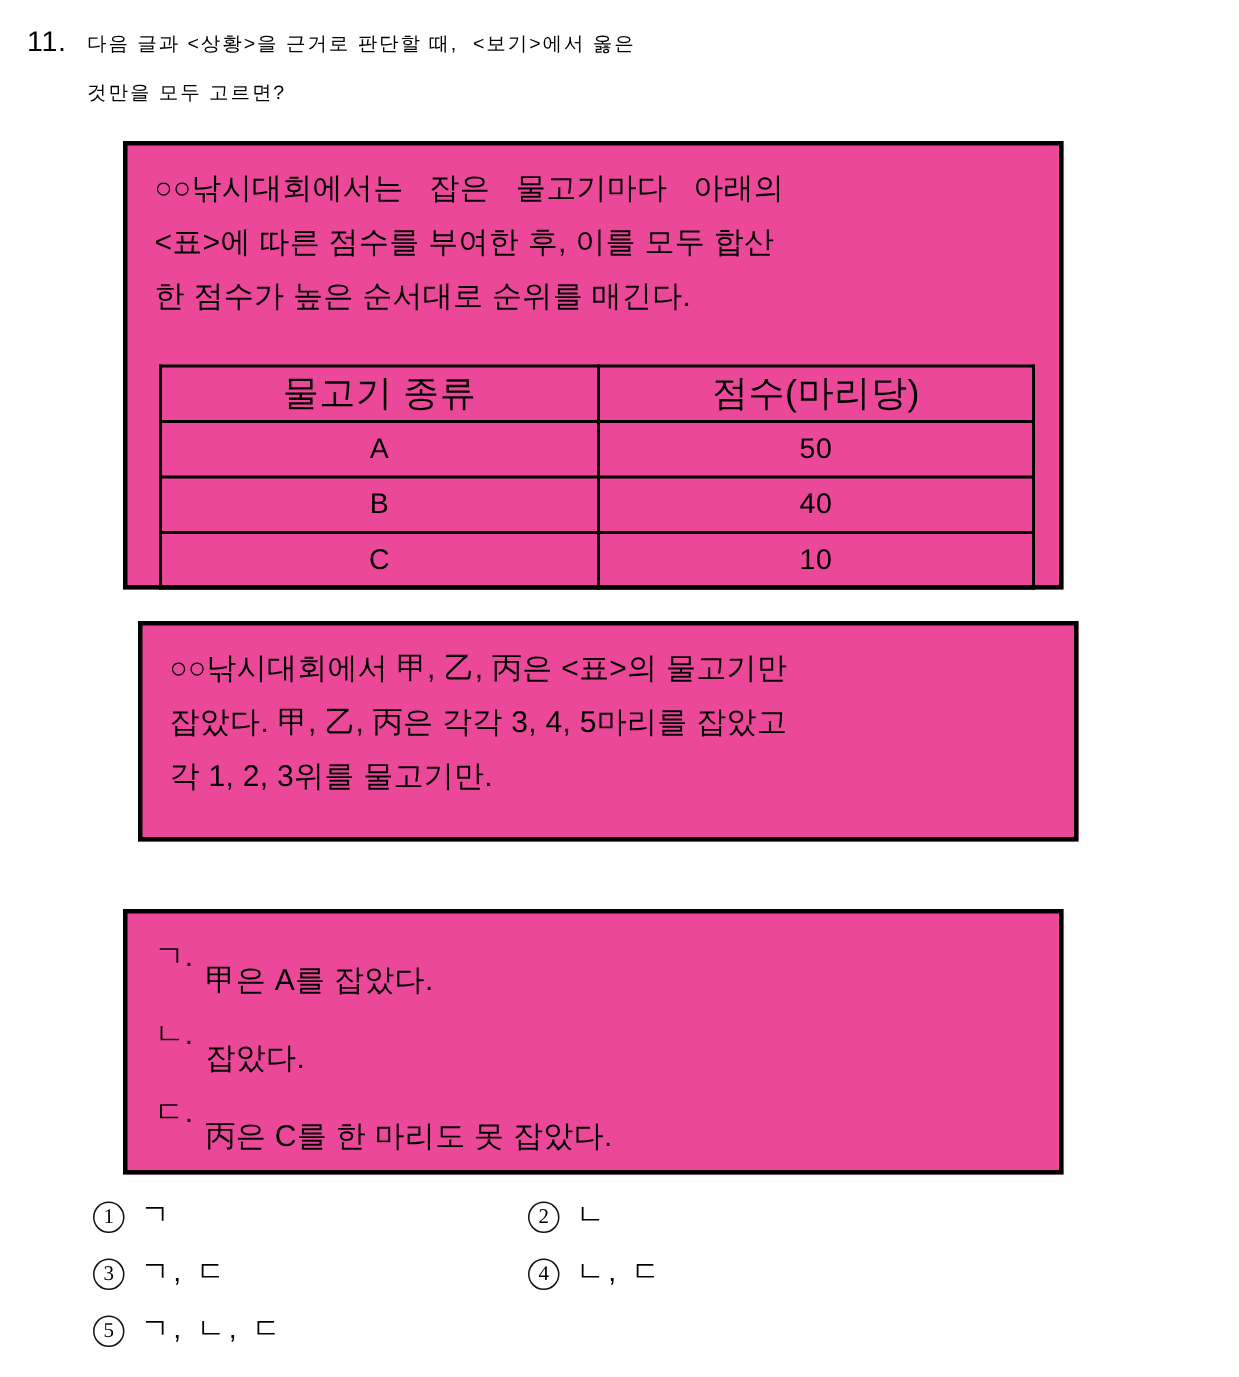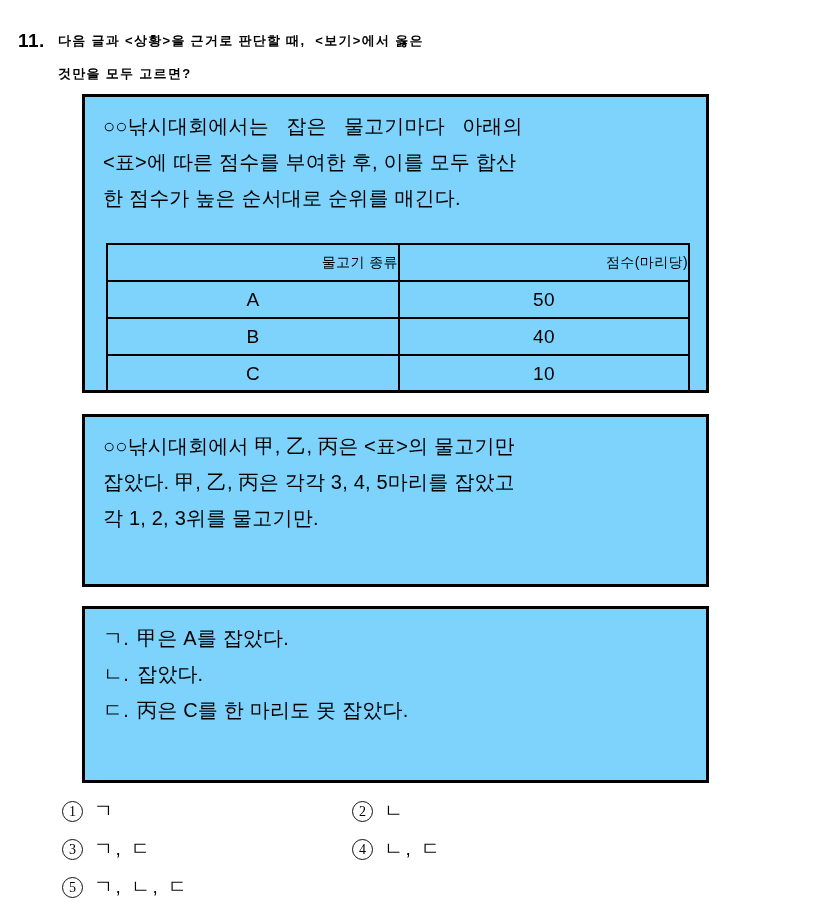--- a/index.html
+++ b/index.html
@@ -13,23 +13,22 @@
     position: relative;
     font-family: "Liberation Sans", "DejaVu Sans", sans-serif;
     color: #000000;
     overflow: hidden;
   }
 
   
   .stem {
     position: absolute;
     left: 18px;
-    top: 24px;
+    top: 12px;
     width: 790px;
-    font-weight: bold;
   }
   .stem-row {
     display: flex;
     align-items: flex-start;
   }
   .stem-num {
     width: 40px;
     flex: 0 0 40px;
     font-size: 19px;
     line-height: 33px;
@@ -43,24 +42,24 @@
     line-height: 33px;
     letter-spacing: 1.3px;
     white-space: pre;
   }
 
   
   .box {
     position: absolute;
     border: 3px solid #000000;
     box-sizing: border-box;
-    background: #7dd3fc;
+    background: #ec4899;
   }
   #passage-box  { left: 82px; top: 94px;  width: 627px; height: 299px; }
-  #situation-box{ left: 82px; top: 414px; width: 627px; height: 173px; }
+  #situation-box{ left: 92px; top: 414px; width: 627px; height: 147px; }
   #choices-box  { left: 82px; top: 606px; width: 627px; height: 177px; }
 
   .box-text {
     position: absolute;
     left: 18px;
     top: 11px;
     right: 14px;
   }
   .box-line {
     font-size: 20px;
@@ -82,37 +81,38 @@
     border: 2px solid #000000;
     text-align: center;
     font-size: 19px;
     line-height: 21px;
     height: 30px;
     padding: 2px 0 3px 0;
     letter-spacing: 0.4px;
   }
   .score-table col.c-type  { width: 292px; }
   .score-table col.c-score { width: 290px; }
-  .score-table tr.head td { font-size: 14px; text-align: right; }
+  .score-table tr.head td { font-size: 24px; }
 
   
   .bogi-item {
     display: flex;
     align-items: flex-start;
     font-size: 20px;
     line-height: 36px;
     letter-spacing: 0.2px;
   }
   .bogi-mark {
     flex: 0 0 34px;
     width: 34px;
     white-space: pre;
   }
   .bogi-body {
     flex: 1 1 auto;
+    margin-top: 16px;
   }
   .bogi-text {
     white-space: pre;
   }
 
   
   .answers {
     position: absolute;
     left: 0;
     top: 797px;

